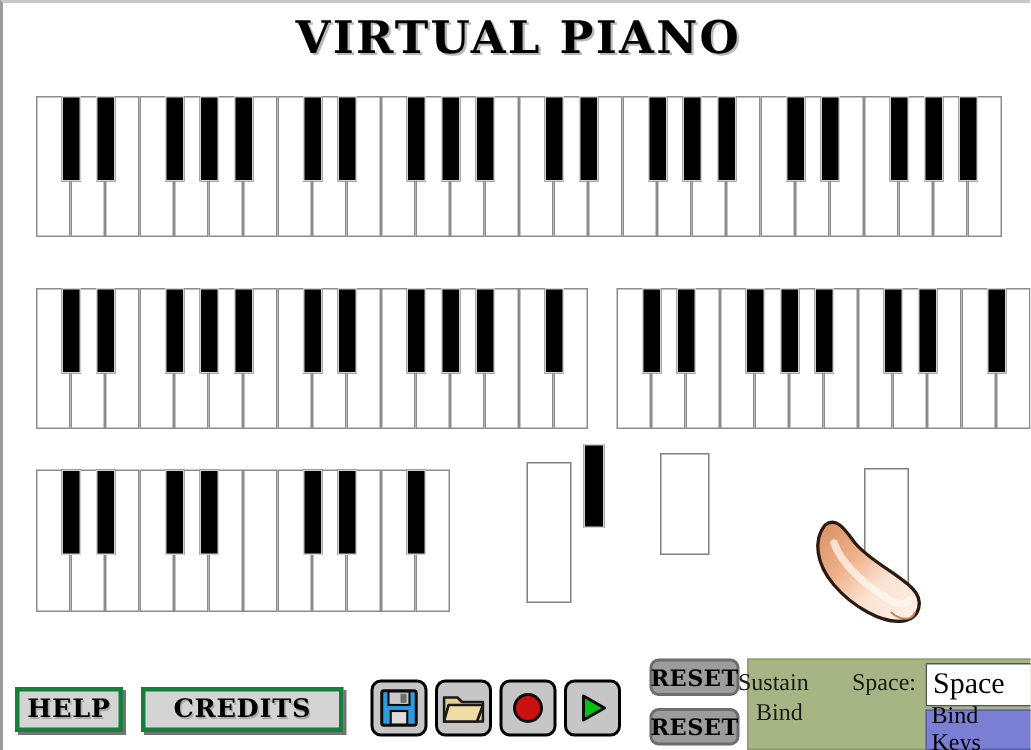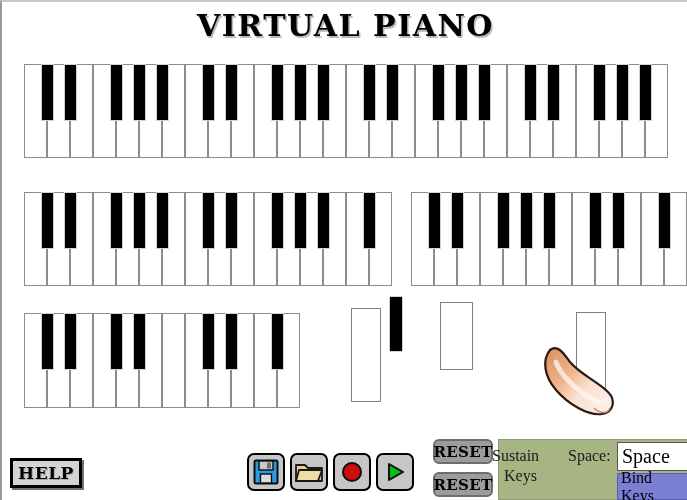--- a/index.html
+++ b/index.html
@@ -81,21 +81,21 @@
     position: absolute;
     z-index: 20;
     pointer-events: none;
   }
 
   
   .tb-btn {
     position: absolute;
     box-sizing: border-box;
     background: #d4d4d4;
-    border: 3px solid #000000;
+    border: 3px solid #15803d;
     color: #000;
     font-family: "DejaVu Serif", "Liberation Serif", serif;
     font-size: 17px;
     font-weight: bold;
     font-variant: small-caps;
     letter-spacing: 0.5px;
     display: flex;
     align-items: center;
     justify-content: center;
     text-shadow: 1px 1px 0 #a8a8a8;
@@ -314,20 +314,21 @@
       </linearGradient>
     </defs>
     <path d="M14 12 C6 22 8 38 20 52 C32 66 52 78 66 76 C78 74 80 62 72 54
              C62 44 44 36 34 24 C28 16 22 6 14 12 Z" fill="url(#skinGrad)" stroke="#2a1a12" stroke-width="2.2" stroke-linejoin="round"></path>
     <path d="M20 24 C24 36 38 50 54 60 C62 65 68 66 70 62" fill="none" stroke="#fff6f0" stroke-width="5" stroke-linecap="round" opacity="0.75"></path>
     <path d="M58 70 C64 76 72 76 74 70" fill="#fdeee5" stroke="#c08a66" stroke-width="1.4"></path>
   </svg>
 
   <div class="tb-btn" style="left:8px; top:456px; width:72px; height:30px;">HELP</div>
 
+  <div class="tb-btn" style="left:92px; top:456px; width:135px; height:30px;">CREDITS</div>
 
   <div class="icon-btn" style="left:245px; top:451px;">
     <svg width="26" height="26" viewBox="0 0 26 26">
       <rect x="1.5" y="1.5" width="23" height="23" rx="1.5" fill="#2e9be0" stroke="#0c0c0c" stroke-width="2"></rect>
       <rect x="6" y="2" width="14" height="9" fill="#c9c9c9" stroke="#0c0c0c" stroke-width="1.4"></rect>
       <rect x="7.5" y="15" width="11" height="9" fill="#dcdcdc" stroke="#0c0c0c" stroke-width="1.4"></rect>
       <rect x="14" y="3.5" width="4" height="6" fill="#6f6f6f"></rect>
     </svg>
   </div>
 
@@ -349,20 +350,20 @@
       <path d="M6 4 L20 12 L6 20 Z" fill="#00c010" stroke="#0c0c0c" stroke-width="2" stroke-linejoin="round"></path>
     </svg>
   </div>
 
   <div class="gray-btn" style="left:431px; top:437px; width:60px; height:25px;">RESET</div>
   <div class="gray-btn" style="left:431px; top:470px; width:60px; height:25px;">RESET</div>
 
   <div class="green-panel" style="left:496px; top:437px; width:191px; height:61px;"></div>
 
   <div class="panel-label" style="left:490px; top:445px;">Sustain</div>
-  <div class="panel-label" style="left:502px; top:465px;">Keys</div>
+  <div class="panel-label" style="left:502px; top:465px;">Bind</div>
   <div class="panel-label" style="left:566px; top:445px;">Space:</div>
 
   <div class="key-input" style="left:615px; top:440px; width:72px; height:29px;" title="Space">Space</div>
 
   <div class="bind-btn" style="left:615px; top:471px; width:72px; height:27px;">Bind Keys</div>
 
 </div>
 
 </body></html>

